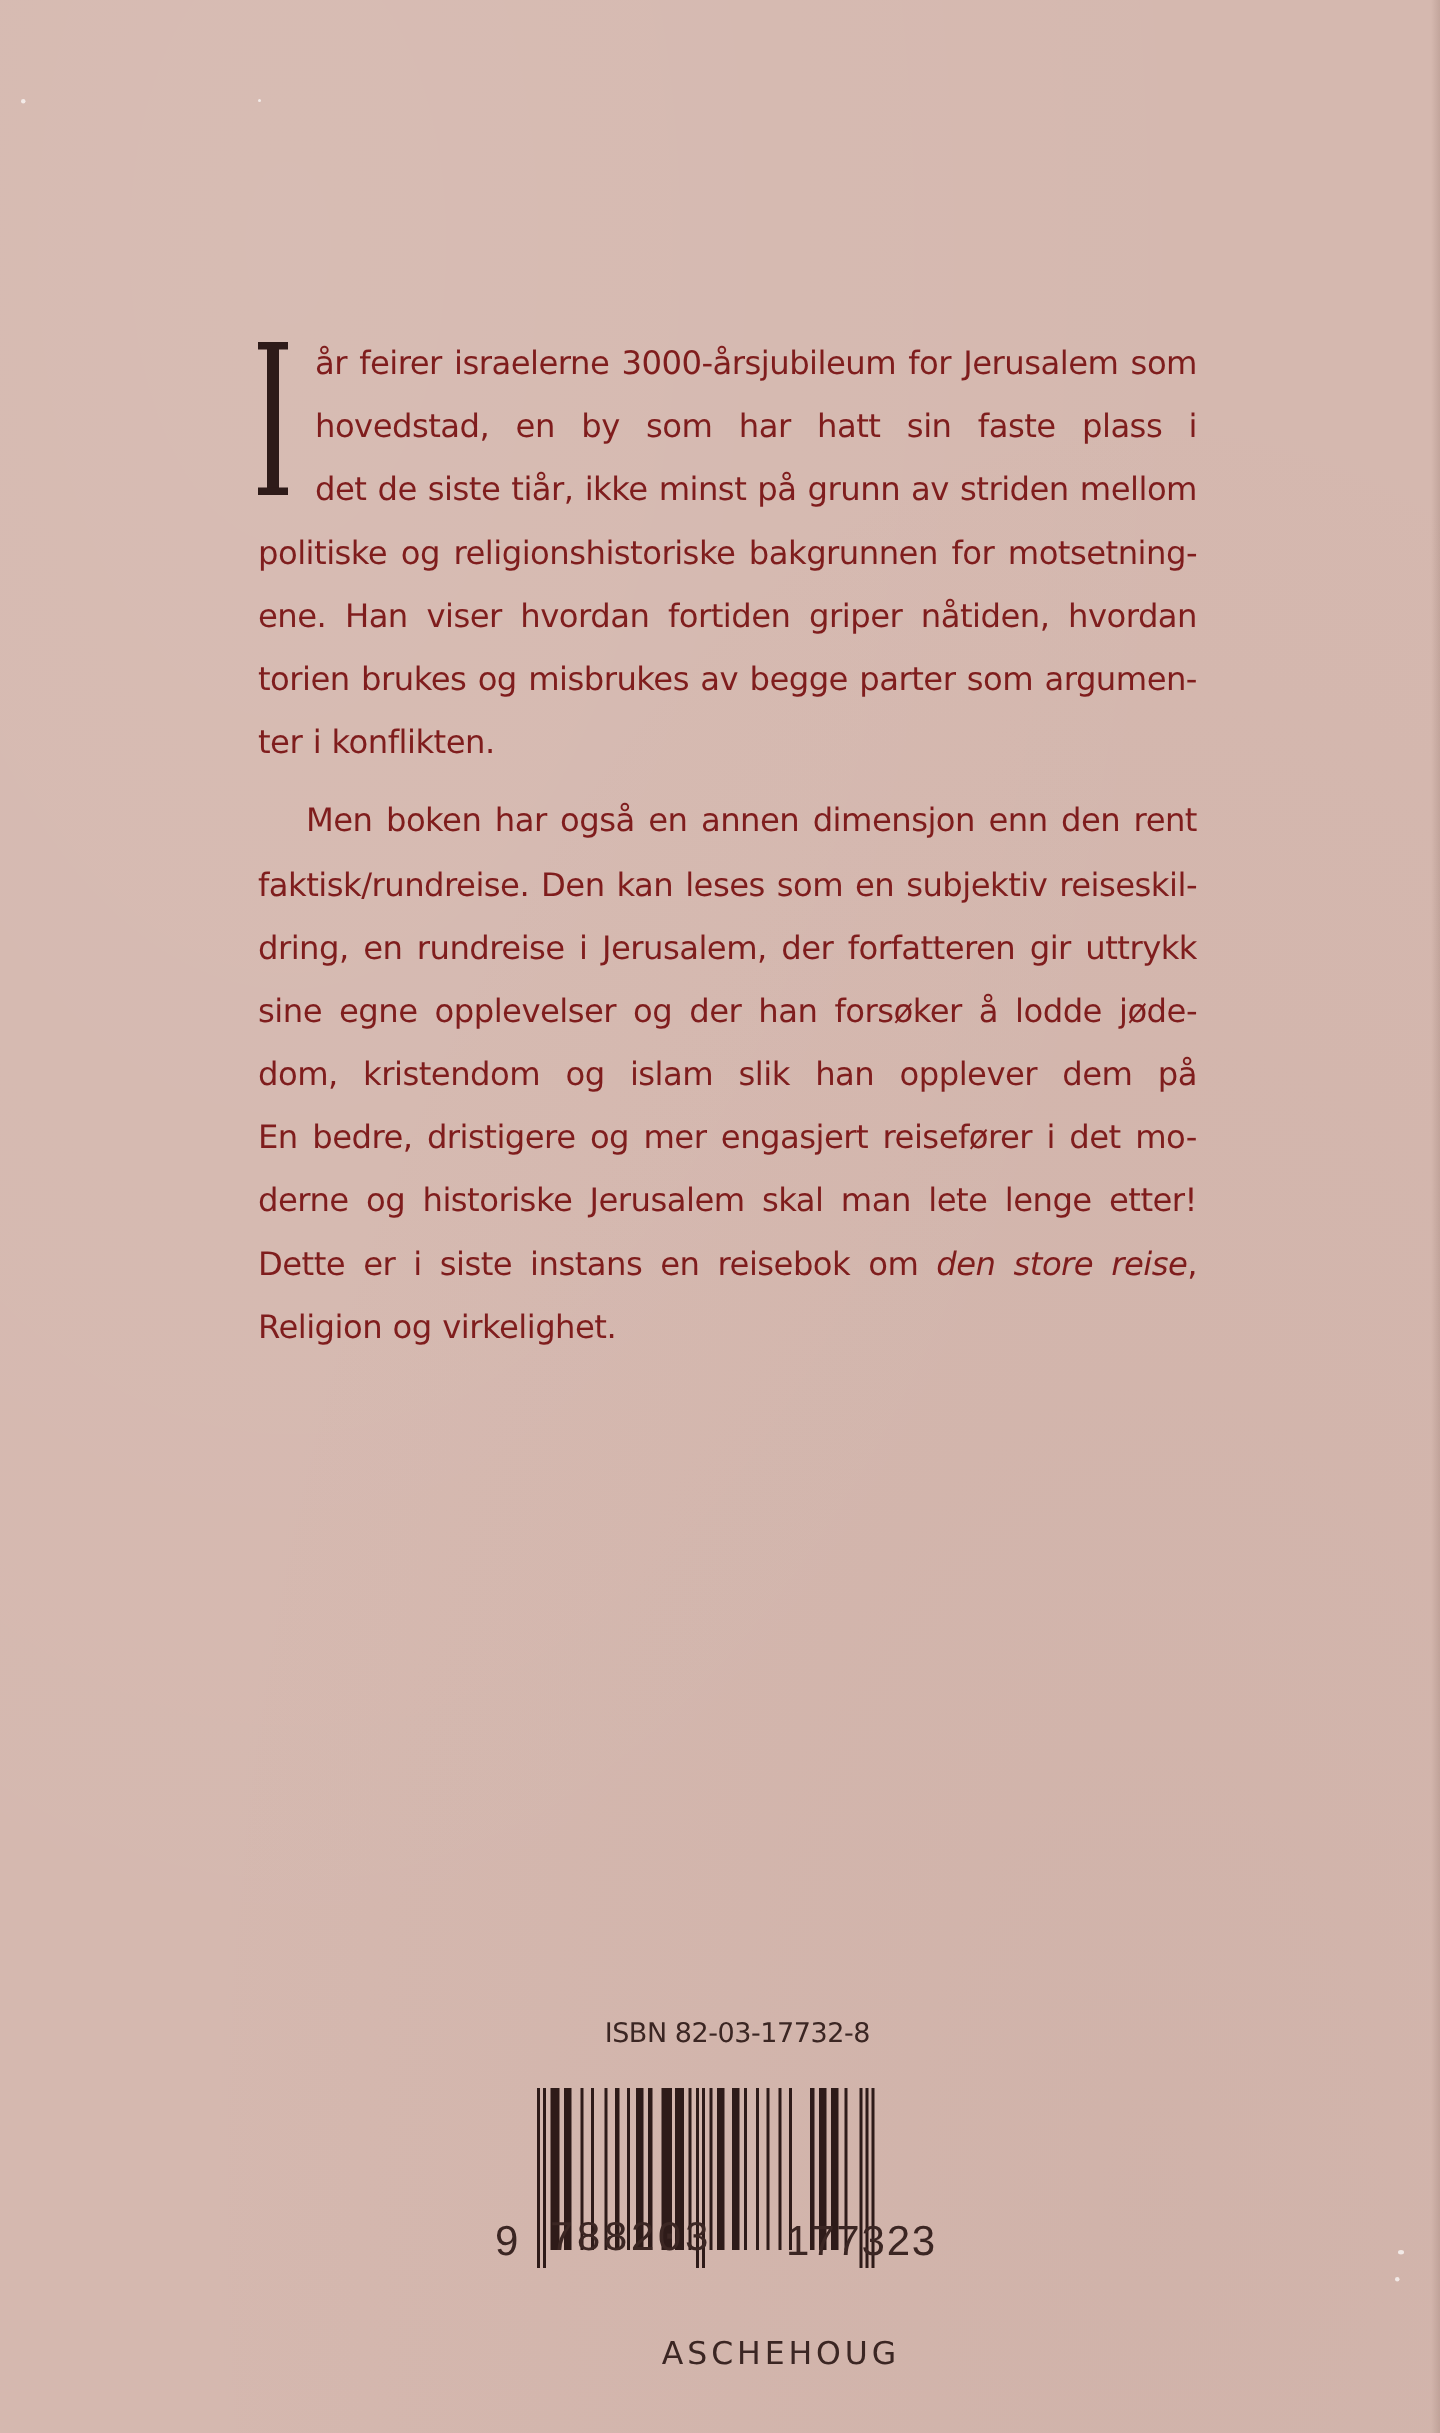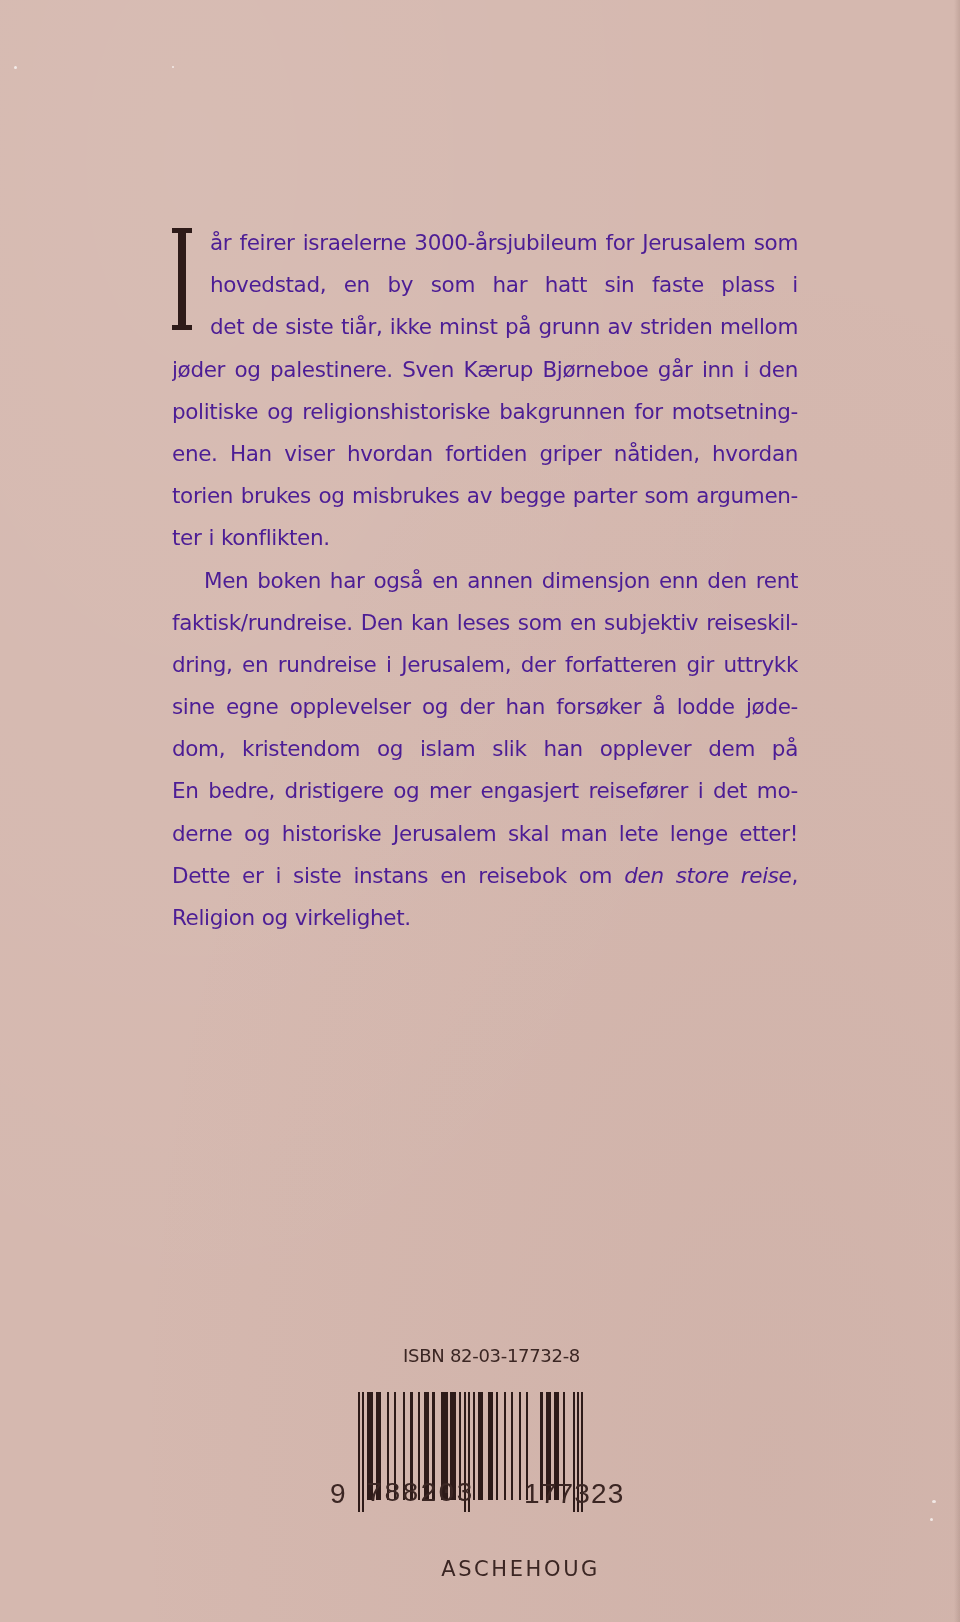--- a/index.html
+++ b/index.html
@@ -32,40 +32,41 @@
     }
     .blurb {
       position: absolute;
       left: 172px;
       top: 222px;
       width: 626px;
       font-size: 21.5px;
       line-height: 42.2px;
       letter-spacing: -0.35px;
       word-spacing: 0.5px;
-      color: #4c1d95;
+      color: #7f1d1d;
       font-family: "DejaVu Sans", sans-serif;
       font-weight: normal;
     }
     .line {
       display: block;
       white-space: nowrap;
       height: 42.2px;
     }
     .line.justify {
       text-align: justify;
       text-align-last: justify;
       white-space: normal;
       overflow: hidden;
     }
     .line.indent-drop {
       padding-left: 38px;
     }
     .line.para-indent {
       padding-left: 32px;
+      margin-top: 10px;
     }
     .drop-cap {
       position: absolute;
       left: 172px;
       top: 228px;
       width: 20px;
       height: 102px;
     }
     .drop-cap .stem {
       position: absolute;
@@ -163,21 +164,20 @@
   <div class="serif-top"></div>
   <div class="stem"></div>
   <div class="serif-bottom"></div>
 </div>
 
 <div class="blurb">
   <div>
     <span class="line justify indent-drop">år feirer israelerne 3000-årsjubileum for Jerusalem som</span>
     <span class="line justify indent-drop">hovedstad, en by som har hatt sin faste plass i nyhetsbil-</span>
     <span class="line justify indent-drop">det de siste tiår, ikke minst på grunn av striden mellom</span>
-    <span class="line justify">jøder og palestinere. Sven Kærup Bjørneboe går inn i den</span>
     <span class="line justify">politiske og religionshistoriske bakgrunnen for motsetning-</span>
     <span class="line justify">ene. Han viser hvordan fortiden griper nåtiden, hvordan his-</span>
     <span class="line justify">torien brukes og misbrukes av begge parter som argumen-</span>
     <span class="line">ter i konflikten.</span>
   </div>
   <div>
     <span class="line justify para-indent">Men boken har også en annen dimensjon enn den rent</span>
     <span class="line justify">faktisk/rundreise. Den kan leses som en subjektiv reiseskil-</span>
     <span class="line justify">dring, en rundreise i Jerusalem, der forfatteren gir uttrykk for</span>
     <span class="line justify">sine egne opplevelser og der han forsøker å lodde jøde-</span>

